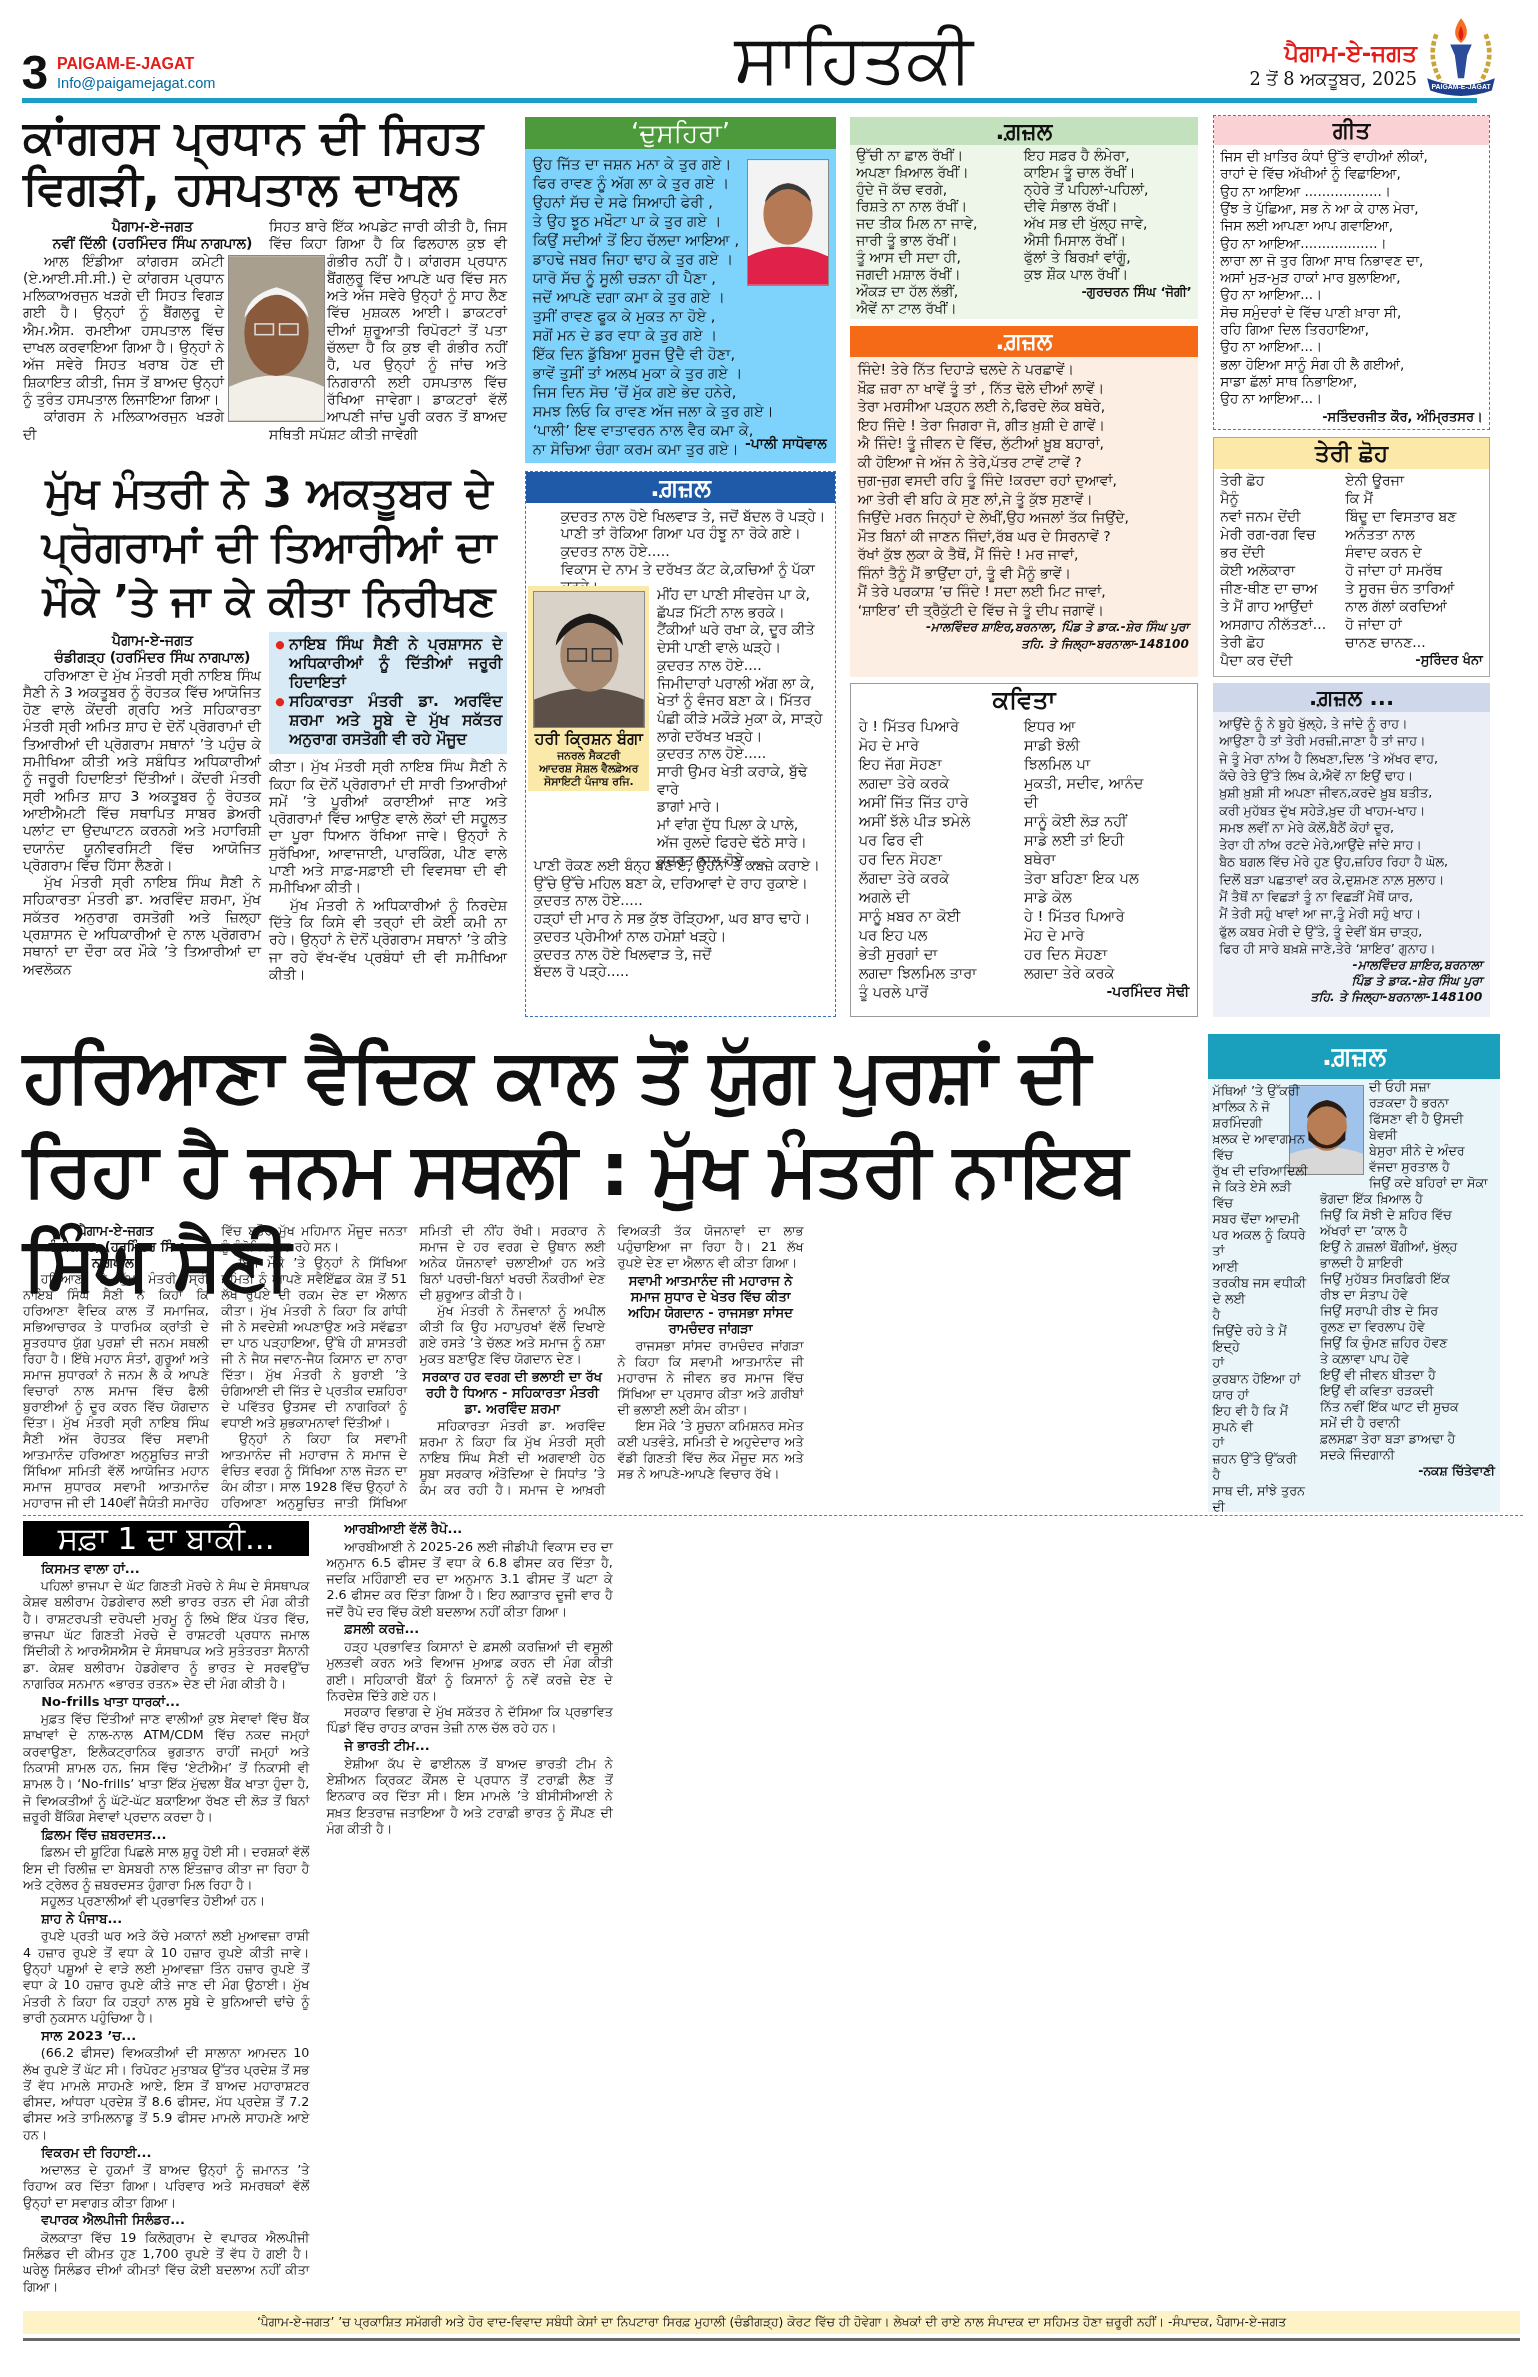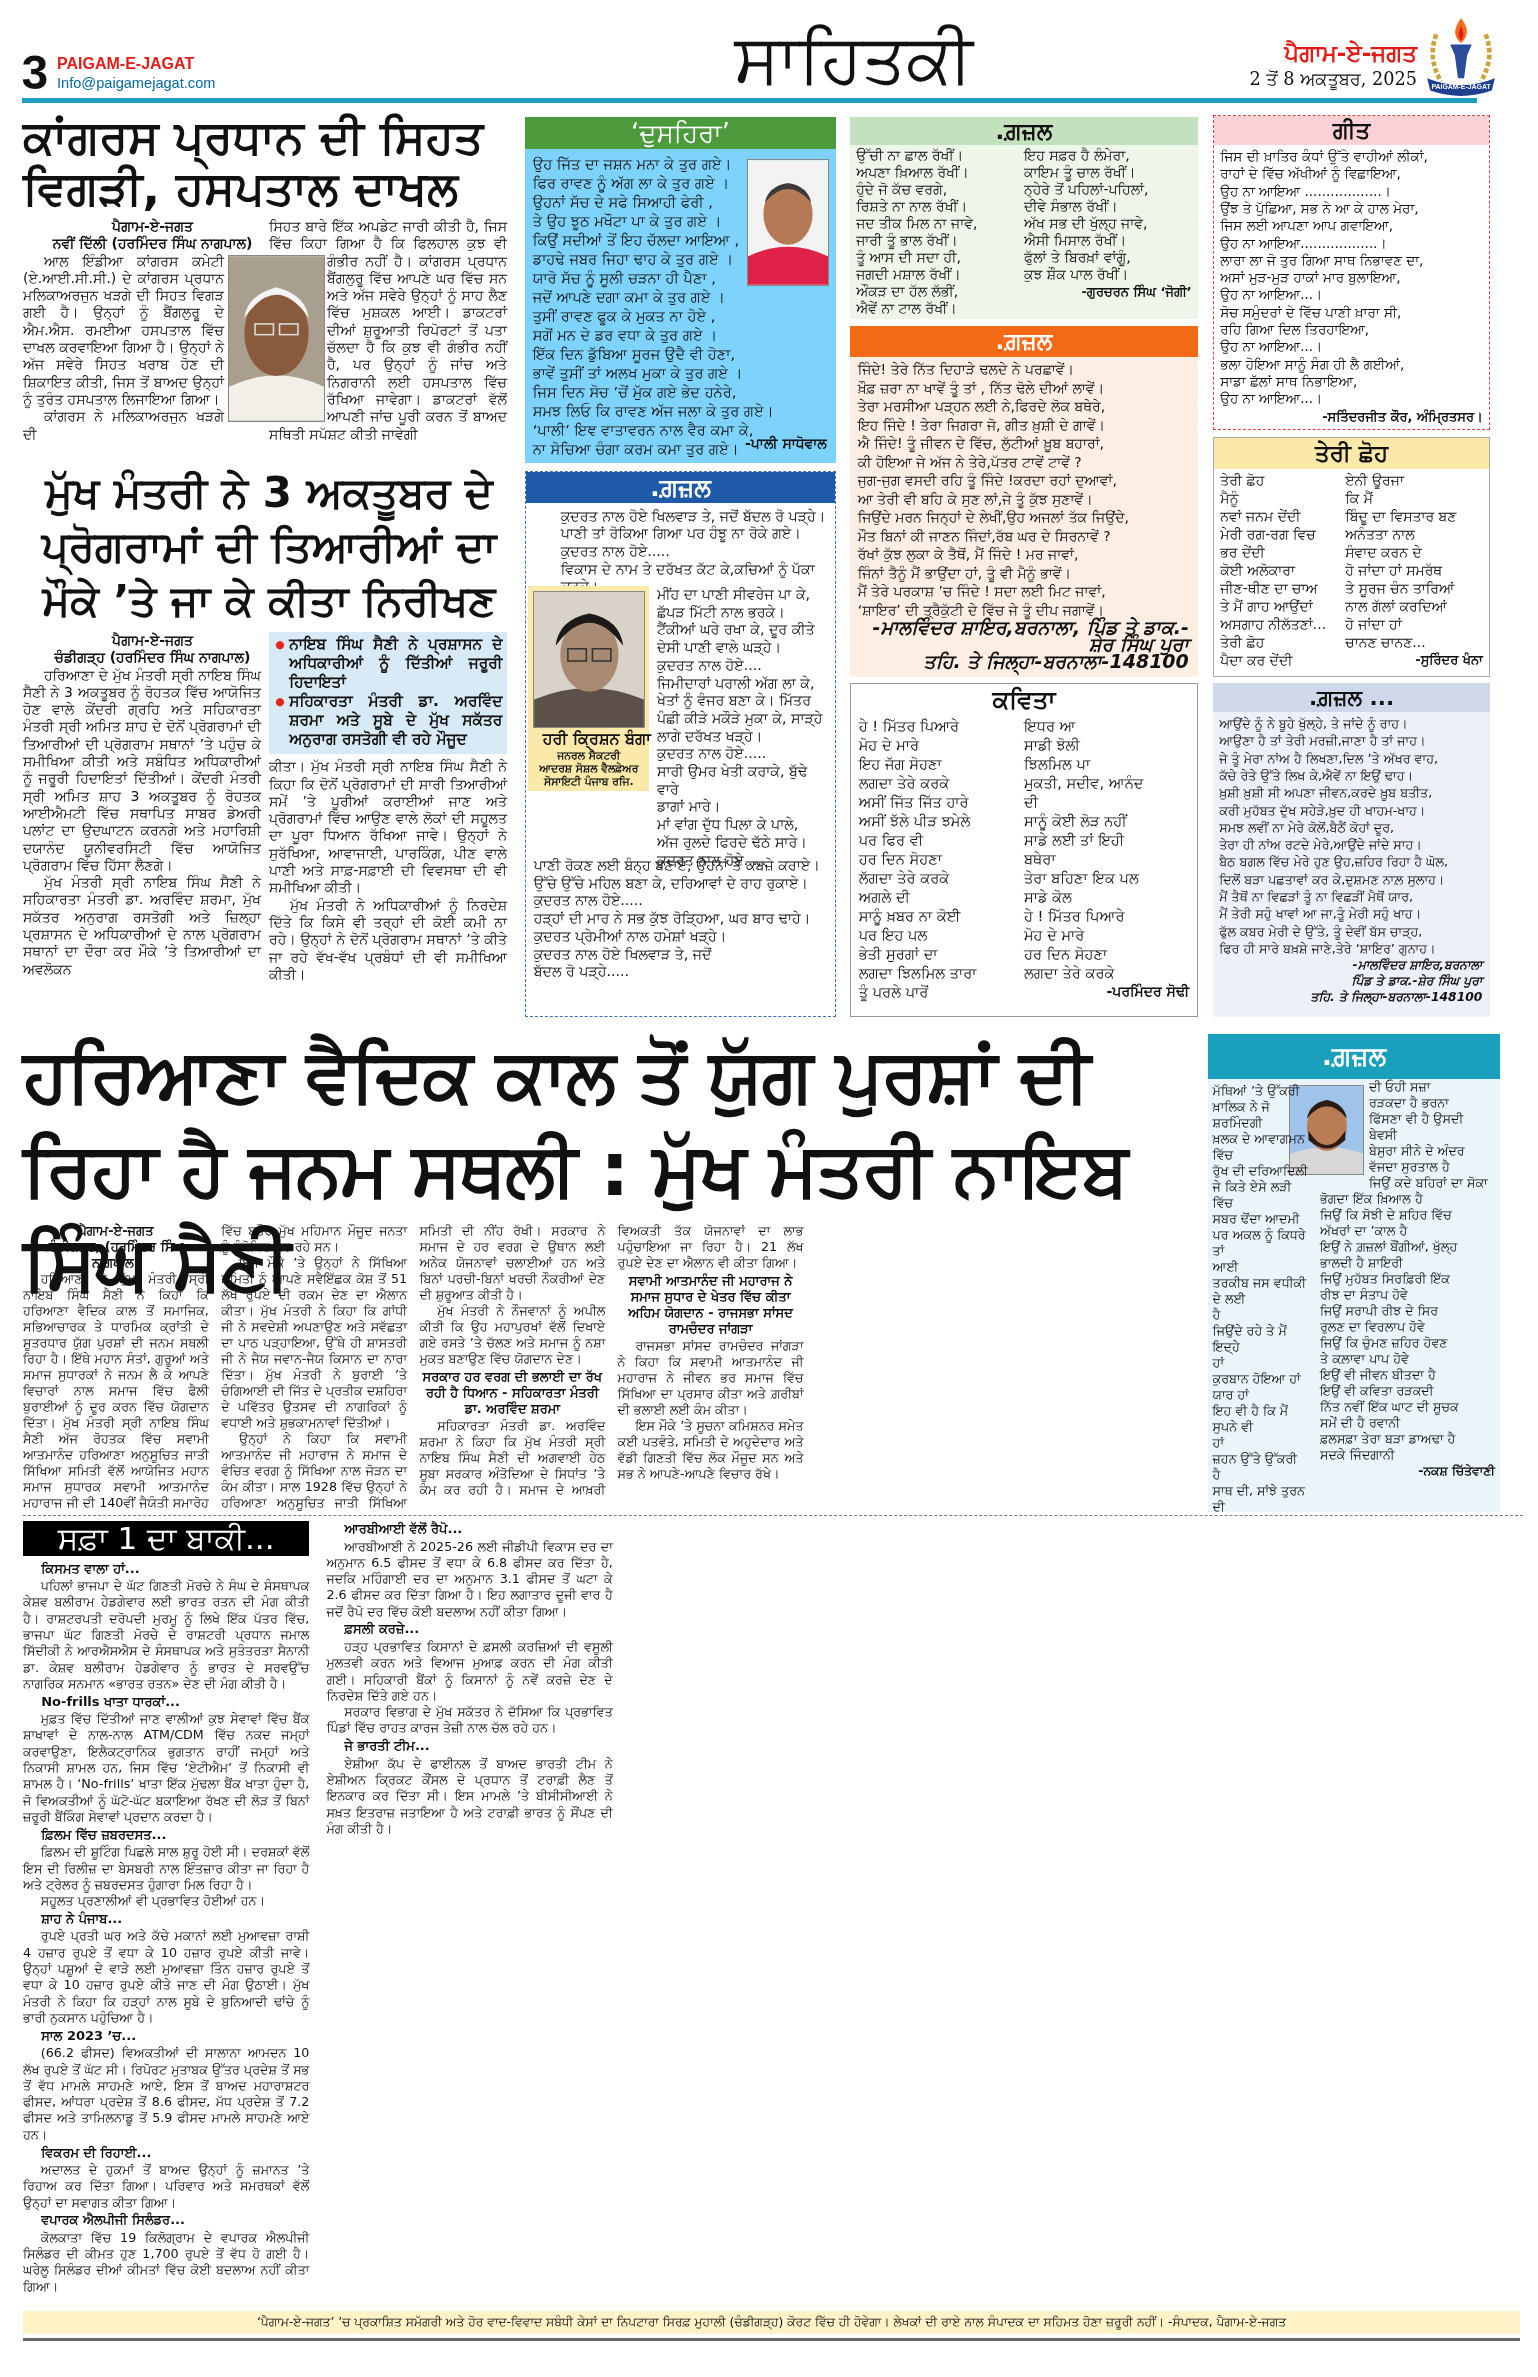--- a/index.html
+++ b/index.html
@@ -31,21 +31,21 @@
   .sp1l{float:left;clear:left;width:58px;height:165px;}
   .photo{position:absolute;border:0.8px solid #888;overflow:hidden;}
   .hlbox{background:#d7eaf5;padding:3.1px 4.6px 4.6px 6.2px;margin-bottom:4.6px;}
   .hlbox div{font-weight:bold;font-size:15.4px;line-height:19px;position:relative;padding-left:14px;}
   .hlbox div::before{content:"\25CF";color:#e3261c;position:absolute;left:0;top:0;font-size:10.8px;}
   
   .box{position:absolute;box-sizing:border-box;overflow:hidden;}
   .bt{text-align:center;font-weight:bold;}
   .lines{white-space:pre-line;font-size:14.6px;line-height:19px;}
   .auth{text-align:right;font-weight:bold;font-size:14px;line-height:18.5px;}
-  .auth-i{text-align:right;font-style:italic;font-weight:bold;font-size:19px;line-height:17px;}
+  .auth-i{text-align:right;font-style:italic;font-weight:bold;font-size:12px;line-height:17px;}
   .flex{display:flex;}
   
   .art3{left:23px;top:1223px;width:1177px;height:289px;column-count:6;column-gap:12.3px;column-fill:auto;
         font-size:12.7px;line-height:16px;text-align:justify;}
   .blk-para{margin:0;text-indent:1.4em;}
   .blk-subhead{margin:1.5px 0;font-size:13px;line-height:16px;font-weight:bold;text-align:center;}
   .blk-source,.blk-dateline{margin:0;font-size:13px;line-height:16px;font-weight:bold;text-align:center;}
   
   .sep{left:23px;top:1515px;width:1500px;border-top:1.2px dashed #777;height:0;}
   .bottom{left:23px;top:1521px;width:1500px;height:785px;column-count:5;column-gap:17px;column-fill:auto;
@@ -161,21 +161,21 @@
       <div class="photo" style="left:4.6px;top:4.6px;width:110px;height:135px;">
         <svg width="110" height="135" viewBox="0 0 143 176">
           <rect width="143" height="176" fill="#d8d2c8"></rect>
           <path d="M0 176 L0 140 Q72 110 143 140 L143 176 Z" fill="#5c5048"></path>
           <ellipse cx="72" cy="82" rx="38" ry="48" fill="#a88a72"></ellipse>
           <path d="M28 70 Q72 10 116 70 Q112 36 72 28 Q32 36 28 70 Z" fill="#1c1a18"></path>
           <rect x="44" y="74" width="24" height="16" fill="none" stroke="#333" stroke-width="2"></rect>
           <rect x="76" y="74" width="24" height="16" fill="none" stroke="#333" stroke-width="2"></rect>
         </svg>
       </div>
-      <div style="position:absolute;top:143px;width:121px;text-align:center;font-weight:bold;font-size:16px;line-height:19px;margin-left:8px;">ਹਰੀ ਕ੍ਰਿਸ਼ਨ ਬੰਗਾ</div>
+      <div style="position:absolute;top:143px;width:121px;text-align:center;font-weight:bold;font-size:16px;line-height:19px;">ਹਰੀ ਕ੍ਰਿਸ਼ਨ ਬੰਗਾ</div>
       <div class="lines" style="position:absolute;top:163px;width:121px;text-align:center;font-weight:bold;font-size:10.8px;line-height:13px;">ਜਨਰਲ ਸੈਕਟਰੀ
 ਆਦਰਸ਼ ਸੋਸ਼ਲ ਵੈਲਫ਼ੇਅਰ
 ਸੋਸਾਇਟੀ ਪੰਜਾਬ ਰਜਿ.</div>
     </div>
     <div class="lines" style="position:absolute;left:131px;top:114px;width:174px;font-size:14.2px;line-height:17.7px;">ਮੀਂਹ ਦਾ ਪਾਣੀ ਸੀਵਰੇਜ ਪਾ ਕੇ,
 ਛੱਪੜ ਮਿੱਟੀ ਨਾਲ ਭਰਕੇ।
 ਟੈਂਕੀਆਂ ਘਰੇ ਰਖਾ ਕੇ, ਦੂਰ ਕੀਤੇ
 ਦੇਸੀ ਪਾਣੀ ਵਾਲੇ ਘੜ੍ਹੇ।
 ਕੁਦਰਤ ਨਾਲ ਹੋਏ....
 ਜਿਮੀਦਾਰਾਂ ਪਰਾਲੀ ਅੱਗ ਲਾ ਕੇ,

